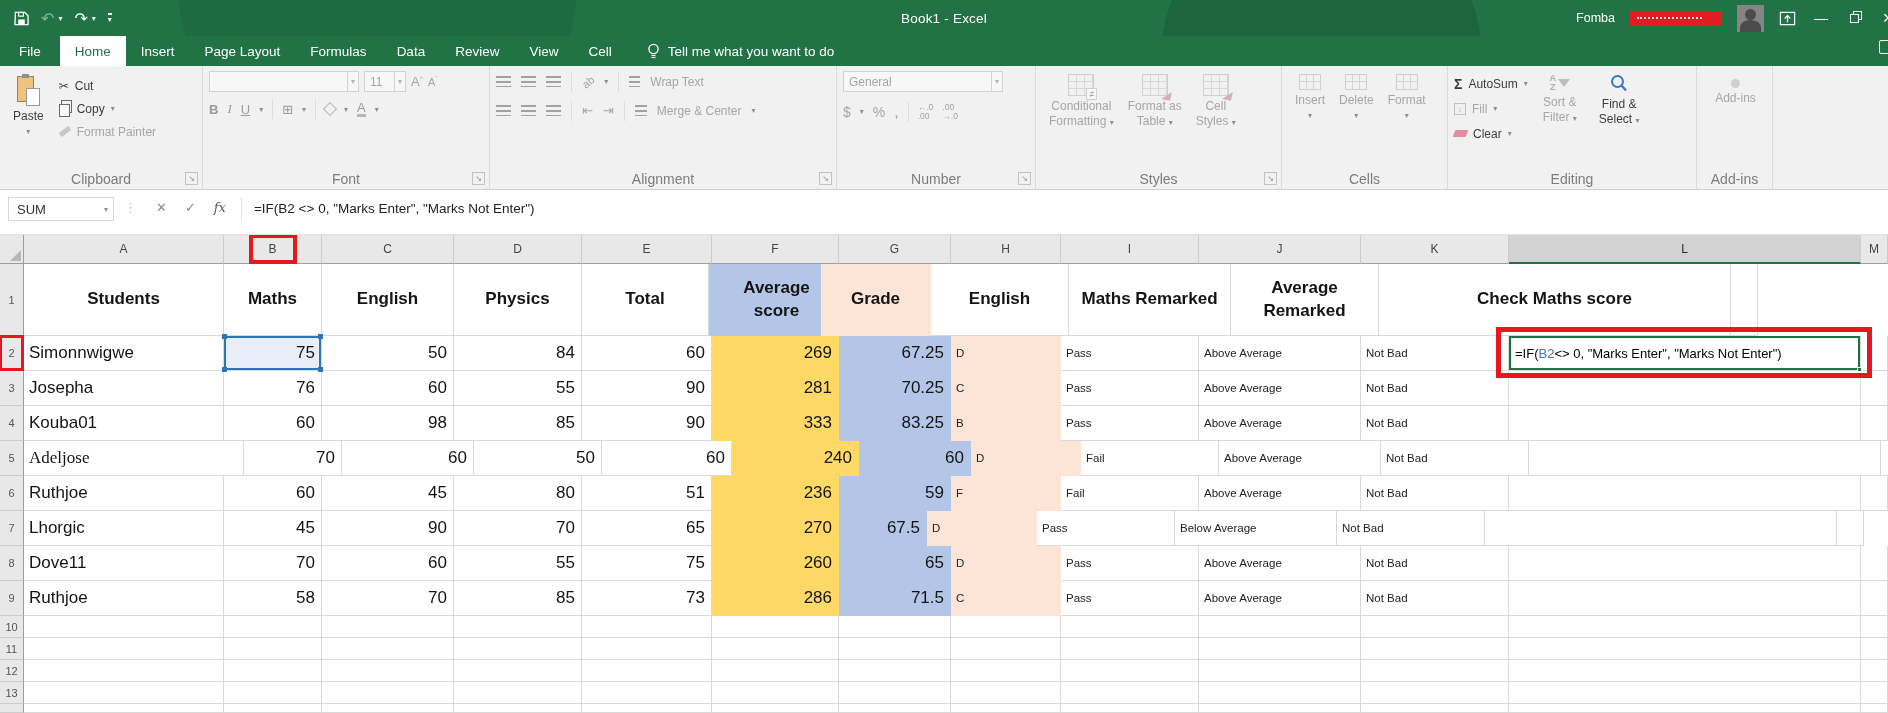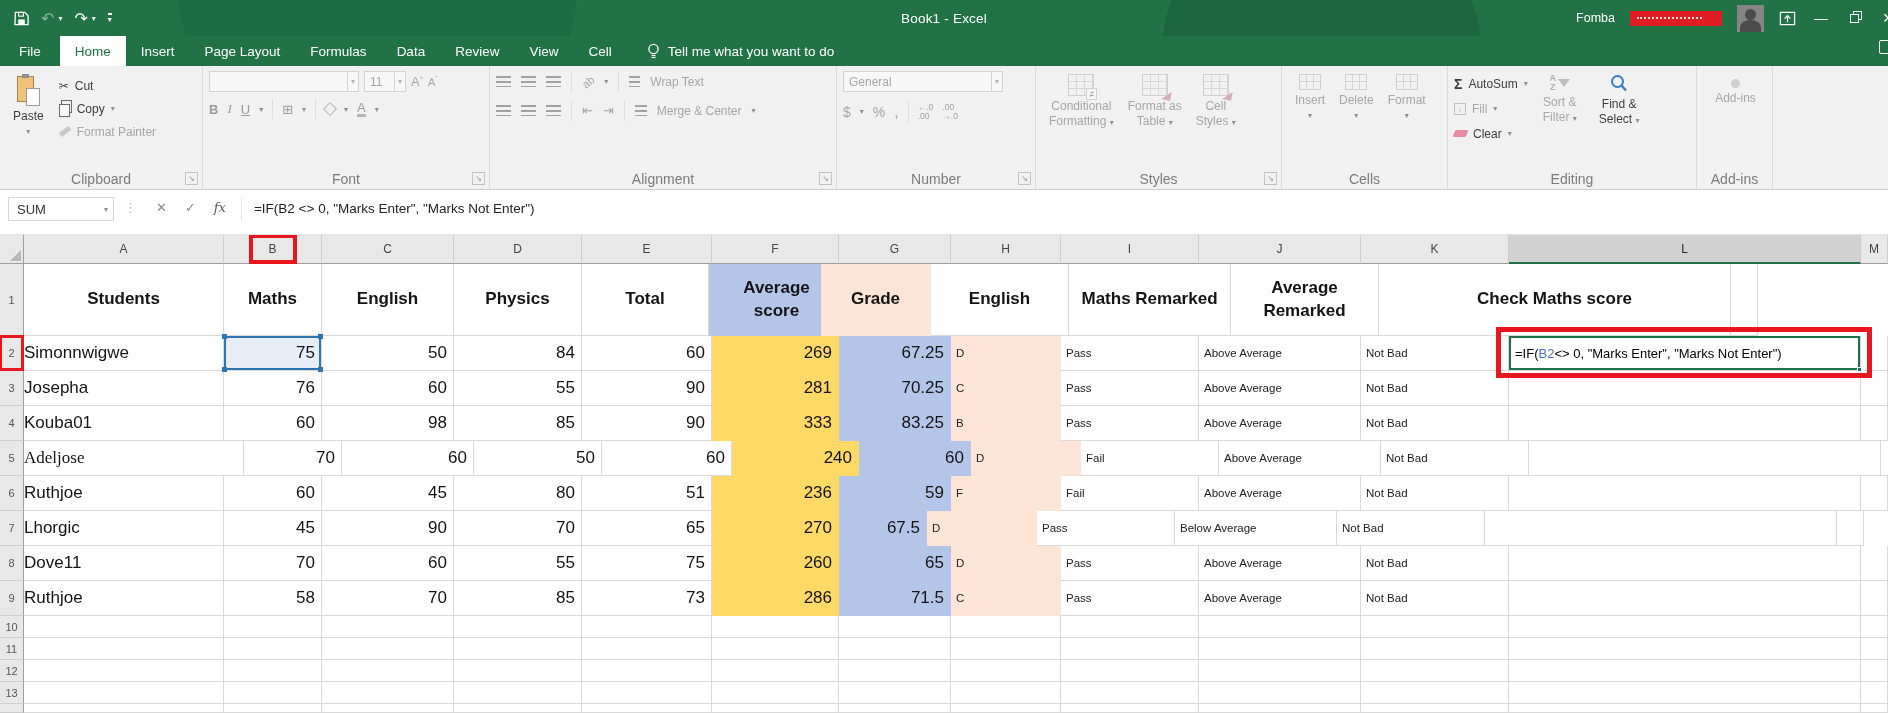--- a/index.html
+++ b/index.html
@@ -117,21 +117,21 @@
   .colh { flex:none; background:#e8e8e8; border-right:1px solid #cdcdcd; border-bottom:1px solid #9e9e9e;
     display:flex; align-items:center; justify-content:center; font-size:12px; color:#444; position:relative; }
   .colh.sel { background:#d2d2d2; border-bottom:2px solid #217346; color:#2b2b2b; }
   .row { display:flex; }
   .g { width:24px; flex:none; background:#e8e8e8; border-right:1px solid #9e9e9e; border-bottom:1px solid #cdcdcd;
     display:flex; align-items:center; justify-content:center; font-size:11px; color:#555; position:relative; }
   .c { flex:none; border-right:1px solid #d9d9d9; border-bottom:1px solid #d9d9d9;
     display:flex; align-items:center; overflow:visible; white-space:nowrap; position:relative; background:#fff; }
   .big { font-size:17px; color:#141414; }
   .num { justify-content:flex-end; padding-right:6px; }
-  .name { }
+  .name { padding-left:5px; }
   .small { font-size:11.5px; color:#222; padding-left:5px; }
   .bold-c { font-weight:bold; justify-content:center; text-align:center; line-height:1.3; white-space:normal; overflow:hidden; }
   .fill-y { background:#ffd966; border-color:#ffd966; }
   .fill-b { background:#b4c6e7; border-color:#b4c6e7;padding-left:24px; }
   .fill-p { background:#fce4d6; border-color:#fce4d6; }
   .b2 { background:#e7eef8; box-shadow:inset 0 0 0 2px #2e75b6; }
   .hnd { position:absolute; width:5px; height:5px; background:#2e75b6; z-index:3; }
   .hnd.tl { left:-2px; top:-2px; } .hnd.tr { right:-2px; top:-2px; }
   .hnd.bl { left:-2px; bottom:-2px; } .hnd.br { right:-2px; bottom:-2px; }
   .editcell { box-shadow:inset 0 0 0 2px #1e7145; font-size:13px; padding-left:6px; background:#fff; }

